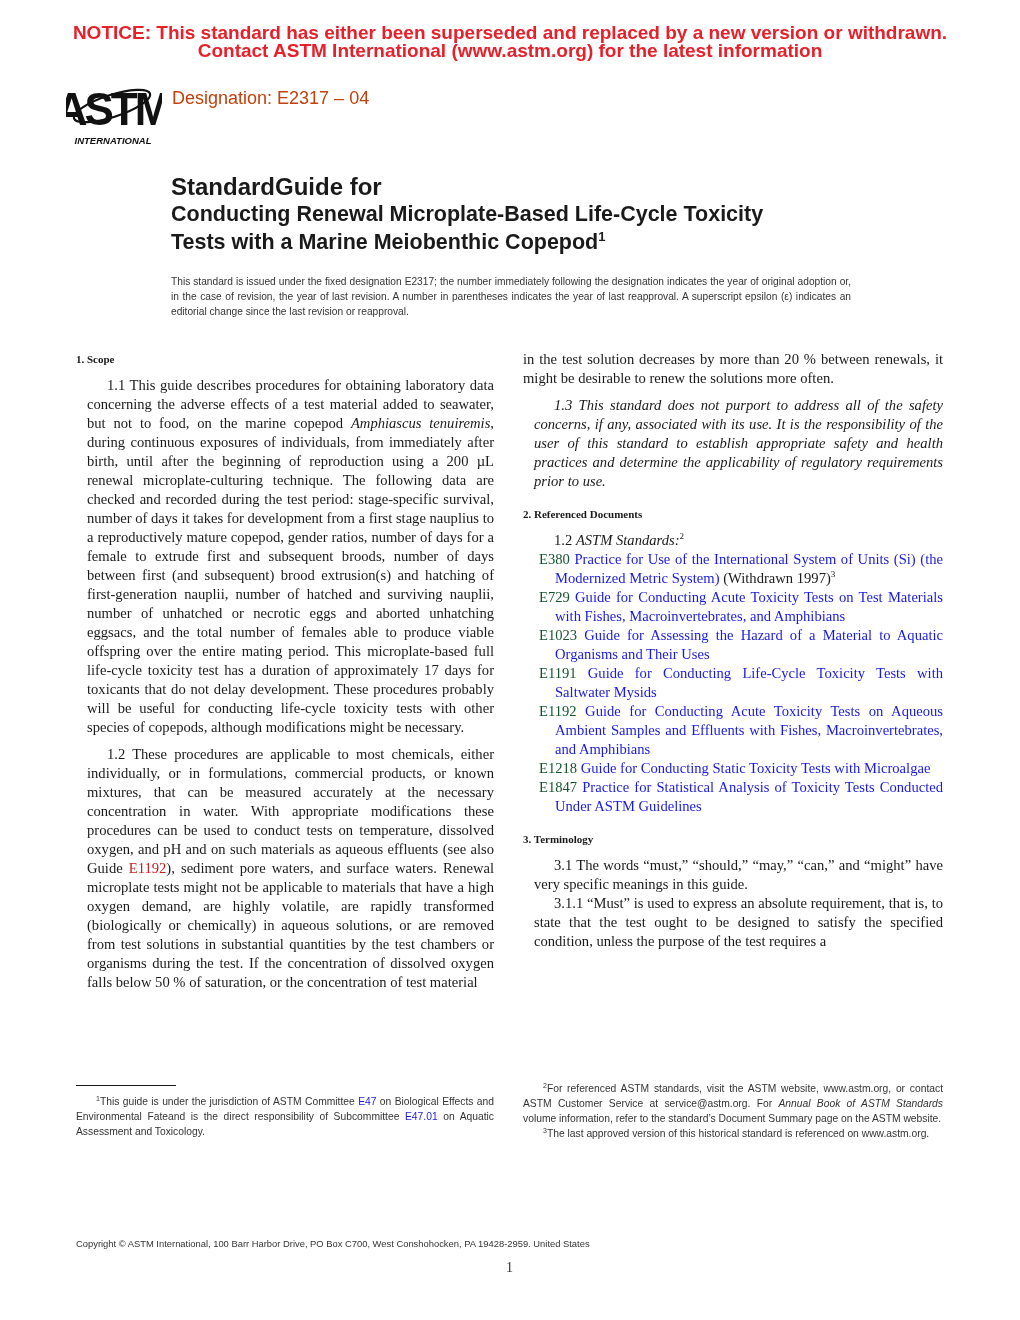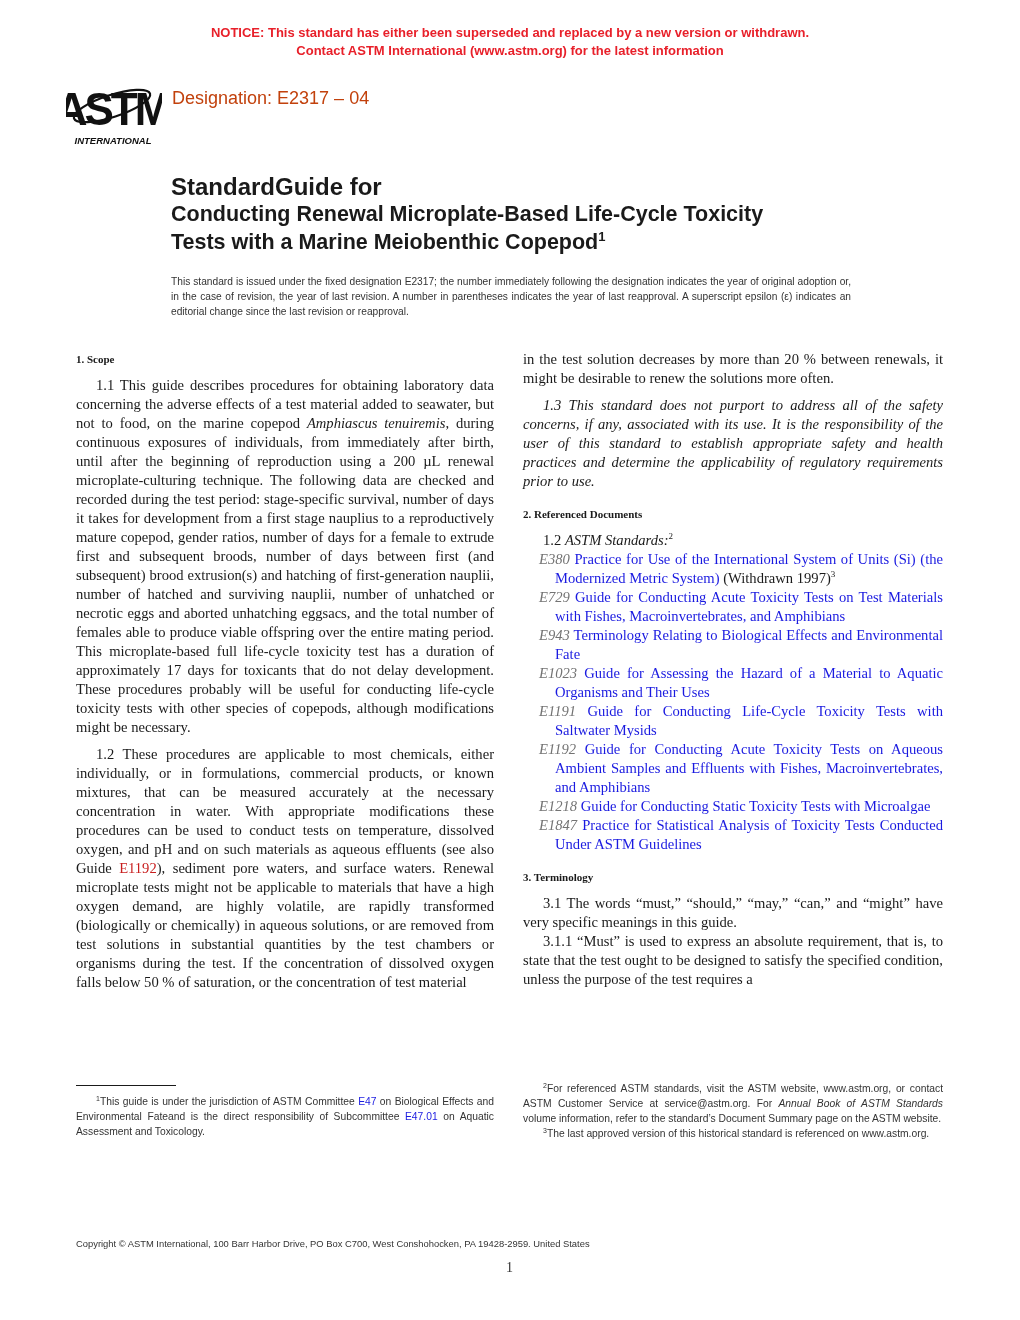--- a/index.html
+++ b/index.html
@@ -1,35 +1,35 @@
 <!DOCTYPE html>
 <html><head>
 <meta charset="utf-8">
 <style>
   html, body { margin: 0; padding: 0; background: #ffffff; }
   body { width: 1020px; height: 1320px; position: relative; overflow: hidden; color: #1a1a1a; }
   .abs { position: absolute; }
-  .notice { left: 0; width: 1020px; top: 24px; text-align: center; color: #e8202a; font-family: "Liberation Sans", sans-serif; font-weight: bold; font-size: 13px; line-height: 18px; }
+  .notice { left: 0; width: 1020px; top: 24px; text-align: center; color: #e8202a; font-family: "Liberation Sans", sans-serif; font-weight: bold; font-size: 19px; line-height: 18px; }
   .logo { left: 66px; top: 76px; width: 96px; height: 70px; }
   .designation { left: 172px; top: 88px; font-family: "Liberation Sans", sans-serif; font-size: 18px; color: #c2410c; }
   .title-block { left: 171px; top: 174px; font-family: "Liberation Sans", sans-serif; color: #1a1a1a; }
   .title-pre { font-size: 24px; font-weight: bold; line-height: 26px; }
   .title-main { font-size: 21.5px; font-weight: bold; line-height: 28px; }
   .title-main sup { font-size: 13px; vertical-align: 8px; line-height: 0; }
   .preface { left: 171px; top: 274px; width: 680px; font-family: "Liberation Sans", sans-serif; font-size: 10.2px; line-height: 15px; color: #333; text-align: justify; }
   .col { font-family: "Liberation Serif", serif; font-size: 14.6px; line-height: 19px; color: #1a1a1a; }
   .col-left { left: 76px; top: 350px; width: 418px; }
   .col-right { left: 523px; top: 350px; width: 420px; }
   .h { font-weight: bold; font-size: 11px; margin: 0 0 7px 0; }
   .p { margin: 0; text-align: justify; text-align-last: left; }
-  .indent { text-indent: 20px; }
+  .indent { text-indent: 20px; margin-left: 11px; }
   .gap { height: 8px; }
   .gap-lg { height: 14px; }
   .ref { padding-left: 32px; text-indent: -16px; margin: 0; text-align: justify; text-align-last: left; color: #1a1ae0; }
-  .ref .code { color: #737373; font-style: italic; }
+  .ref .code { color: #14532d; }
   .ref .suffix { color: #1a1a1a; }
   .ref sup, .h sup, .p sup { font-size: 9px; vertical-align: 6px; line-height: 0; }
   .link-red { color: #c81e1e; }
   .link-blue { color: #1a1ae0; }
   .fn-rule { height: 1px; background: #1a1a1a; width: 100px; }
   .fn-rule-l { left: 76px; top: 1085px; }
   .fn { font-family: "Liberation Sans", sans-serif; font-size: 10.3px; line-height: 15px; color: #333; text-align: justify; text-align-last: left; }
   .fn p { margin: 0; }
   .fn sup { font-size: 7px; vertical-align: 4px; line-height: 0; }
   .fn-left { left: 76px; top: 1094px; width: 418px; }
@@ -74,21 +74,20 @@
 <div class="abs col col-right">
   <p class="p">in the test solution decreases by more than 20 % between renewals, it might be desirable to renew the solutions more often.</p>
   <div class="gap"></div>
   <p class="p indent"><i>1.3 This standard does not purport to address all of the safety concerns, if any, associated with its use. It is the responsibility of the user of this standard to establish appropriate safety and health practices and determine the applicability of regulatory requirements prior to use.</i></p>
   <div class="gap-lg"></div>
   <div class="h">2.  Referenced Documents</div>
   <p class="p indent"><span>1.2  </span><i>ASTM Standards:</i><sup>2</sup></p>
   <div id="ref-list">
       <p class="ref"><span class="code">E380</span> <span>Practice for Use of the International System of Units (Si) (the Modernized Metric System)</span><span class="suffix"> (Withdrawn 1997)</span><sup class="suffix">3</sup></p>
       <p class="ref"><span class="code">E729</span> <span>Guide for Conducting Acute Toxicity Tests on Test Materials with Fishes, Macroinvertebrates, and Amphibians</span></p>
-      <p class="ref"><span class="code">E943</span> <span>Terminology Relating to Biological Effects and Environmental Fate</span></p>
       <p class="ref"><span class="code">E1023</span> <span>Guide for Assessing the Hazard of a Material to Aquatic Organisms and Their Uses</span></p>
       <p class="ref"><span class="code">E1191</span> <span>Guide for Conducting Life-Cycle Toxicity Tests with Saltwater Mysids</span></p>
       <p class="ref"><span class="code">E1192</span> <span>Guide for Conducting Acute Toxicity Tests on Aqueous Ambient Samples and Effluents with Fishes, Macroinvertebrates, and Amphibians</span></p>
       <p class="ref"><span class="code">E1218</span> <span>Guide for Conducting Static Toxicity Tests with Microalgae</span></p>
       <p class="ref"><span class="code">E1847</span> <span>Practice for Statistical Analysis of Toxicity Tests Conducted Under ASTM Guidelines</span></p>
     </div>
   <div class="gap-lg"></div>
   <div class="h">3.  Terminology</div>
   <p class="p indent">3.1  The words “must,” “should,” “may,” “can,” and “might” have very specific meanings in this guide.</p>
   <p class="p indent">3.1.1 “Must” is used to express an absolute requirement, that is, to state that the test ought to be designed to satisfy the specified condition, unless the purpose of the test requires a</p>

